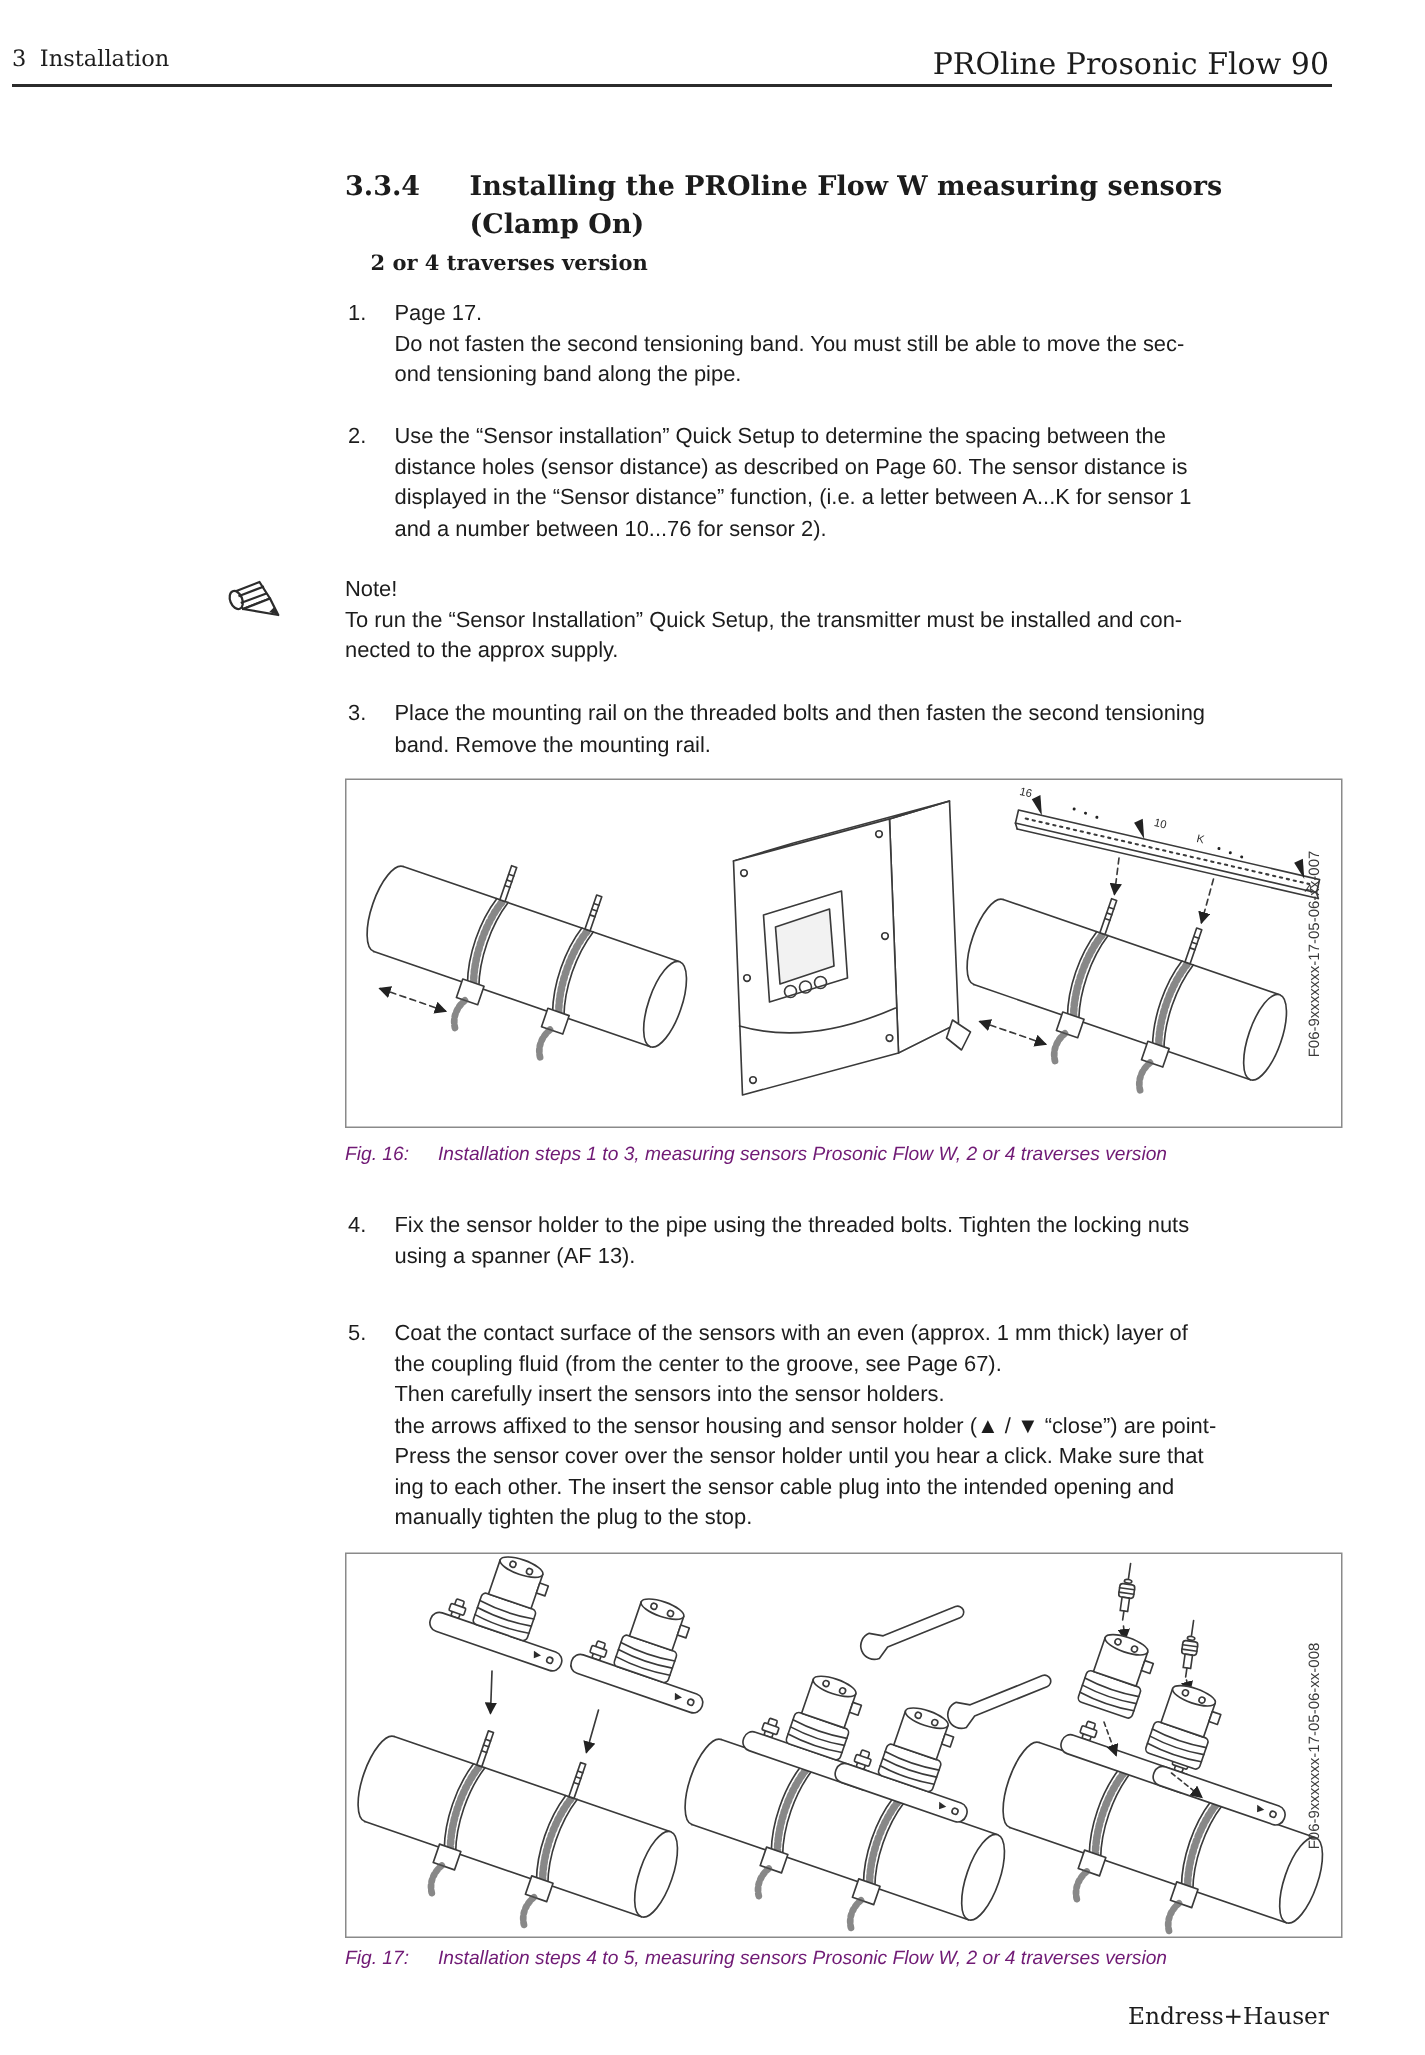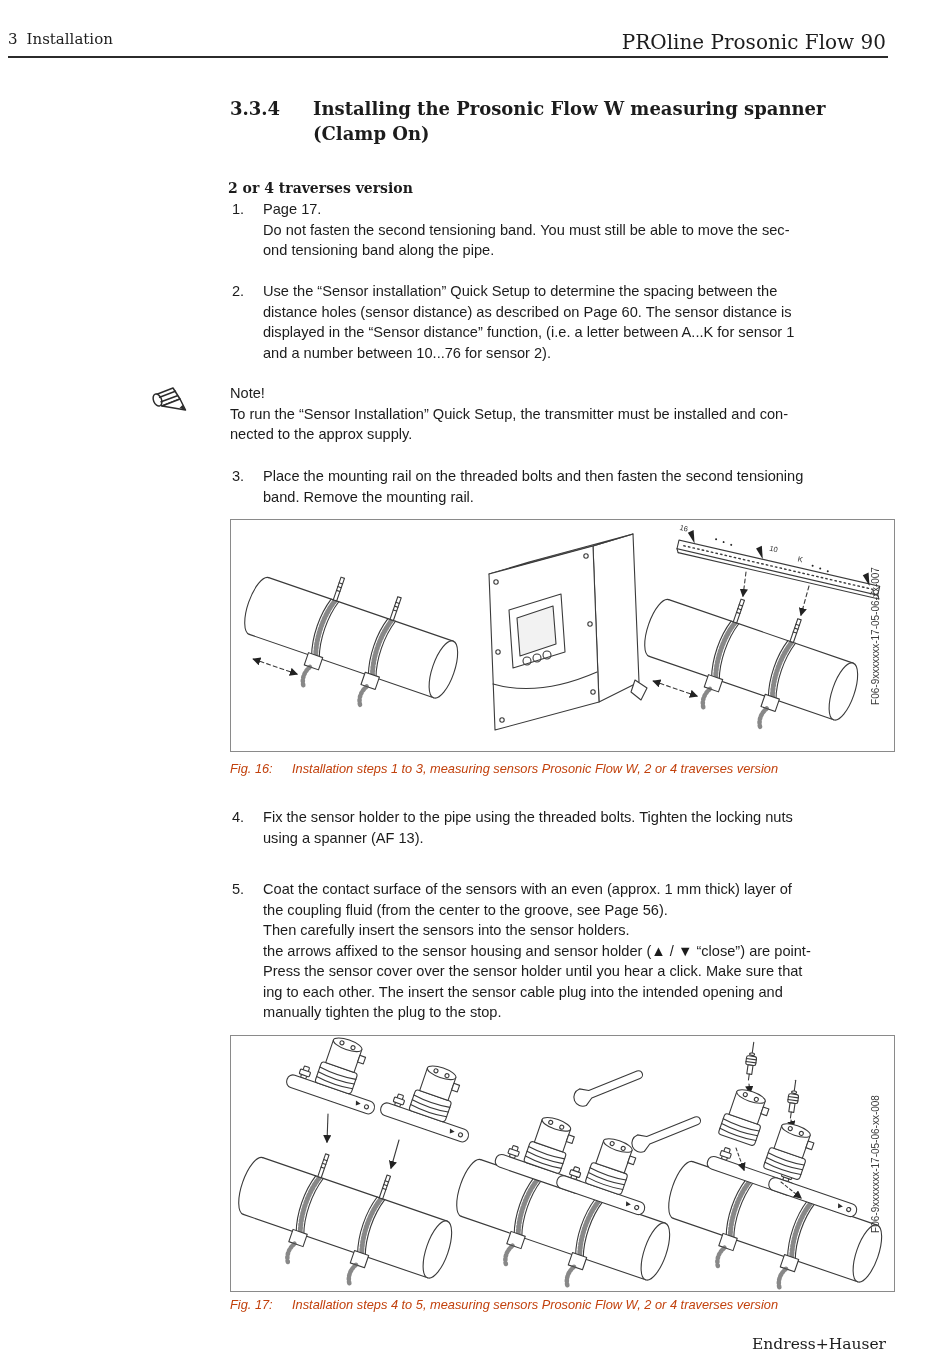--- a/index.html
+++ b/index.html
@@ -9,33 +9,33 @@
     overflow:hidden; margin:0 auto;
   }
   
   .hdr-left{position:absolute; left:8px; top:30px; font-family:"DejaVu Serif",serif; font-size:15px;}
   .hdr-left .num{margin-right:9px;}
   .hdr-right{position:absolute; right:64px; top:30px; font-family:"DejaVu Serif",serif; font-size:20px;}
   .hdr-rule{position:absolute; left:8px; top:56px; width:880px; height:2px; background:#2b2b2b;}
   .ftr-left{position:absolute; left:8px; top:1404px; font-family:"DejaVu Serif",serif; font-size:15.5px;}
   .ftr-right{position:absolute; right:64px; top:1335px; font-family:"DejaVu Serif",serif; font-size:15.5px;}
   
-  .h334{position:absolute; left:230px; top:96px; display:flex; font-family:"DejaVu Serif",serif; font-weight:bold; font-size:18px; line-height:25px;}
+  .h334{position:absolute; left:230px; top:112px; display:flex; font-family:"DejaVu Serif",serif; font-weight:bold; font-size:18px; line-height:25px;}
   .h334 .sec-no{width:83px;}
-  .subhead{position:absolute; left:228px; top:168px; font-family:"DejaVu Serif",serif; font-weight:bold; font-size:14px;margin-top:12px;}
+  .subhead{position:absolute; left:247px; top:168px; font-family:"DejaVu Serif",serif; font-weight:bold; font-size:14px;}
   
   .step{position:absolute; left:232px; display:flex; font-size:14.6px; line-height:20.5px;}
   .step-num{width:31px; flex:0 0 31px;}
   .step-body{white-space:nowrap;}
   .tline{white-space:nowrap;}
   .note{position:absolute; left:230px; top:383px; font-size:14.6px; line-height:20.5px;}
   .pencil{position:absolute; left:148px; top:385px;}
   
   .figbox{position:absolute; left:230px; margin:0; border:1.5px solid #8a8a8a; background:#fff;}
-  .caption{position:absolute; left:230px; font-size:12.8px; font-style:italic; color:#c2410c; white-space:nowrap;}
+  .caption{position:absolute; left:230px; font-size:12.8px; font-style:italic; color:#701a75; white-space:nowrap;}
   .cap-label{display:inline-block; width:62px;}
   
   .draw{stroke:#3a3a3a; stroke-width:1.1; fill:none; stroke-linecap:round; stroke-linejoin:round;}
   .code-txt{font-family:"Liberation Sans",sans-serif; font-size:10px; fill:#3a3a3a; stroke:none;}
   .rail-txt{font-family:"Liberation Sans",sans-serif; font-size:7.5px; fill:#2c2c2c; stroke:none;}
 </style>
 </head>
 <body>
 
 <div class="page">
@@ -103,21 +103,21 @@
 
   <div class="hdr-left">
     <span class="num">3</span><span>Installation</span>
   </div>
   <div class="hdr-right">PROline Prosonic Flow 90</div>
   <div class="hdr-rule"></div>
 
   <div class="h334">
     <div class="sec-no">3.3.4</div>
     <div>
-      <div>Installing the Prosonic Flow W measuring spanner</div>
+      <div>Installing the PROline Flow W measuring sensors</div>
       <div>(Clamp On)</div>
     </div>
   </div>
   <div class="subhead">2 or 4 traverses version</div>
 
   <div class="step" style="top:199px">
     <div class="step-num">1.</div>
     <div class="step-body">
         <div class="tline">Page 17.</div>
         <div class="tline">Do not fasten the second tensioning band. You must still be able to move the sec-</div>
@@ -233,21 +233,21 @@
     <div class="step-num">4.</div>
     <div class="step-body">
         <div class="tline">Fix the sensor holder to the pipe using the threaded bolts. Tighten the locking nuts</div>
         <div class="tline">using a spanner (AF 13).</div>
       </div>
   </div>
   <div class="step" style="top:879px">
     <div class="step-num">5.</div>
     <div class="step-body">
         <div class="tline">Coat the contact surface of the sensors with an even (approx. 1 mm thick) layer of</div>
-        <div class="tline">the coupling fluid (from the center to the groove, see Page 56).</div>
+        <div class="tline">the coupling fluid (from the center to the groove, see Page 67).</div>
         <div class="tline">Then carefully insert the sensors into the sensor holders.</div>
         <div class="tline">the arrows affixed to the sensor housing and sensor holder (▲ / ▼ “close”) are point-</div>
         <div class="tline">Press the sensor cover over the sensor holder until you hear a click. Make sure that</div>
         <div class="tline">ing to each other. The insert the sensor cable plug into the intended opening and</div>
         <div class="tline">manually tighten the plug to the stop.</div>
       </div>
   </div>
 
   <figure class="figbox" style="top:1035px; width:663px; height:255px;">
     <svg width="663" height="255" viewBox="0 0 663 255">

